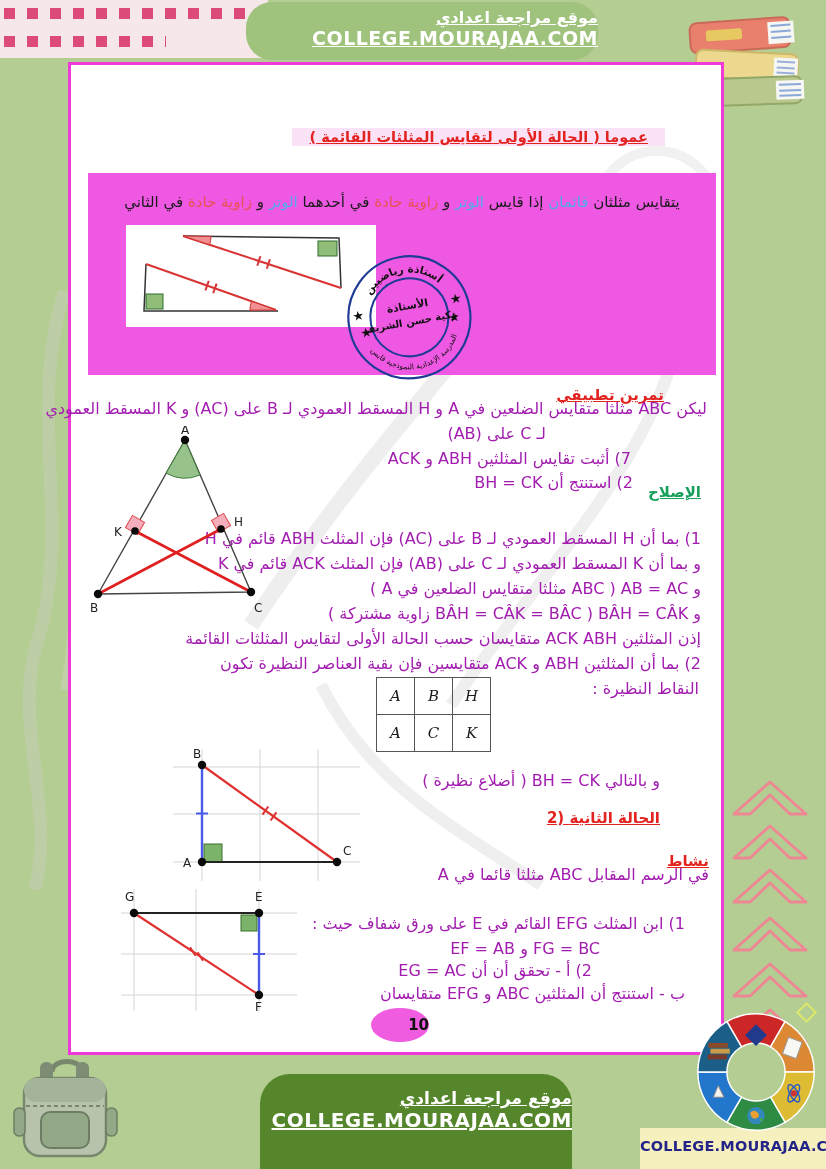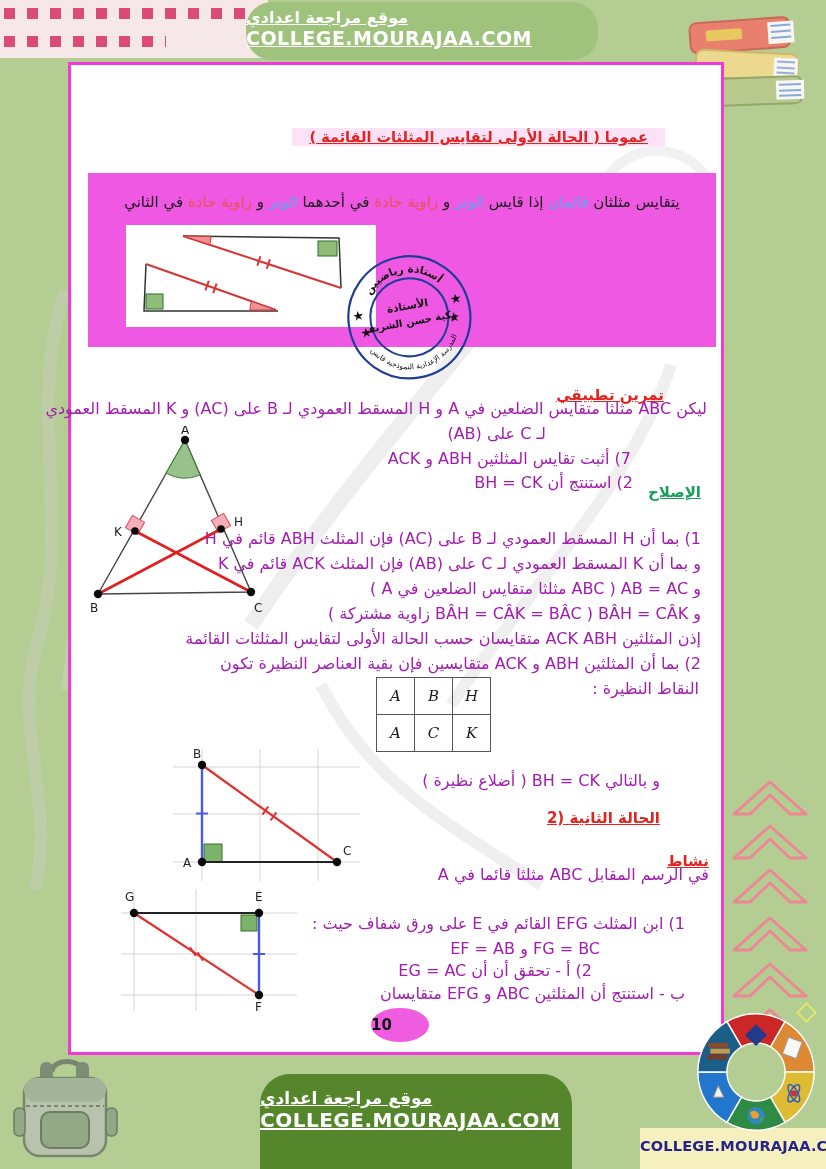--- a/index.html
+++ b/index.html
@@ -7,50 +7,50 @@
   body { position:relative; overflow:hidden; background:#b4cd92;
          font-family:"DejaVu Sans", sans-serif; color:#1b1b1b; }
   .abs { position:absolute; }
   .t  { font-size:16px; white-space:nowrap; color:#a21caf;margin-top:15px; }
   .rtl { direction:rtl; }
   .red-h   { color:#e2231f; font-weight:bold; text-decoration:underline; font-size:15px; white-space:nowrap;margin-top:28px; }
   .green-h { color:#17a05c; font-weight:bold; text-decoration:underline; font-size:15px; white-space:nowrap; }
   .w-blue { color:#57aaf0; }
   .w-red  { color:#e85454; }
   
-  .bubble { text-align:left; color:#fff; }
+  .bubble { text-align:right; color:#fff; }
   .bubble .l1 { font-size:16px; font-weight:bold; text-decoration:underline; }
   .bubble .l2 { font-size:19px; font-weight:bold; text-decoration:underline; letter-spacing:.5px; }
   #header-bubble { left:246px; top:2px; width:352px; height:58px; background:#9fc27c;
                    border-radius:26px; padding-top:6px; }
   #footer-bubble { left:260px; top:1074px; width:312px; height:95px; background:#55862c;
                    border-radius:30px 30px 0 0; padding-top:14px; }
   #footer-bubble .l1 { font-size:17px; }
   #footer-bubble .l2 { font-size:20px; }
   
   #tl-decor { left:0; top:0; width:268px; height:58px; background:#f6e7e9; }
   .sq-row { position:absolute; height:11px;
             background:repeating-linear-gradient(90deg,#dc4a78 0 11px,transparent 11px 23px); }
   
   #page { left:68px; top:62px; width:656px; height:993px; background:#ffffff;
           border:3px solid #ef3ad8; }
   #page-title { right:56px; top:63px; color:#e2231f; font-weight:bold; font-size:14.5px;
                 text-decoration:underline; white-space:nowrap;
                 background:rgba(246,183,232,.40); padding:1px 17px; }
-  #pinkbox { left:17px; top:108px; width:628px; height:174px; background:#ee58e2; }
+  #pinkbox { left:17px; top:108px; width:628px; height:202px; background:#ee58e2; }
   #theorem-line { top:20px; left:0; right:0; text-align:center; font-size:15px; }
   #inset { left:38px; top:52px; width:250px; height:102px; background:#ffffff; }
   #stamp-wrap { left:272px; top:180px; width:136px; height:140px; transform:rotate(-10deg); }
   
   #congr-table { border-collapse:collapse; }
   #congr-table td { border:1.3px solid #555; width:38px; height:37px; text-align:center;
                     font-family:"DejaVu Serif", serif; font-style:italic; font-size:15px; }
   
   #pagenum { left:300px; top:943px; width:58px; height:34px; background:#f05ce0;
-             border-radius:50%; text-align:left; line-height:34px; font-weight:bold;
+             border-radius:50%; text-align:right; line-height:34px; font-weight:bold;
              font-size:15px; color:#111; }
   
   #yellow-strip { left:640px; top:1128px; width:186px; height:41px; background:#f6efbe; }
   #brand-badge { left:640px; top:1138px; width:186px; text-align:center; font-size:14.5px;
                  font-weight:bold; color:#232388; letter-spacing:.2px; white-space:nowrap; }
   #diamond { left:799px; top:1005px; width:15px; height:15px; border:2px solid #dce86a;
              transform:rotate(45deg); }
 </style>
 </head>
 <body>

